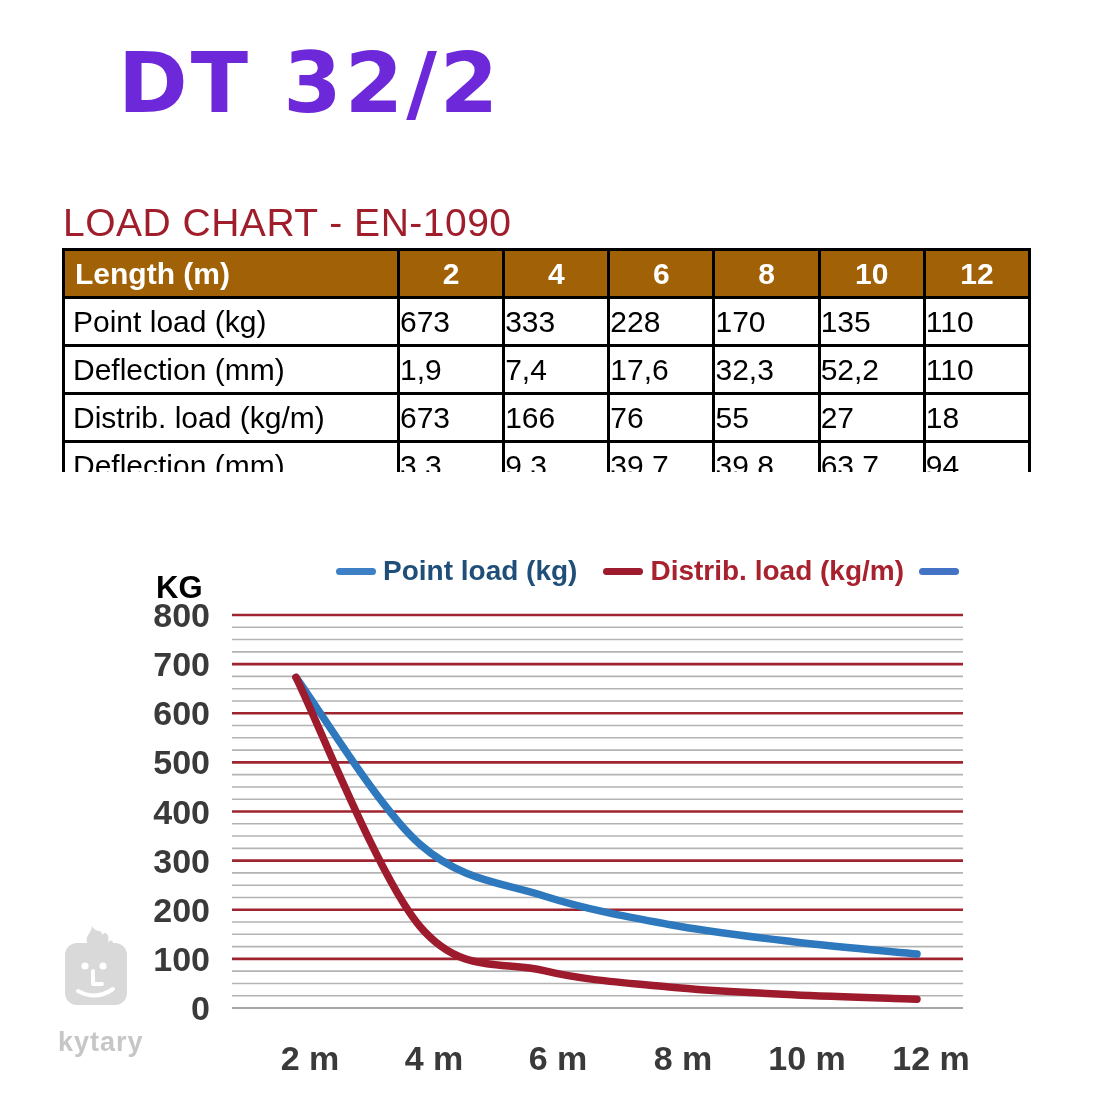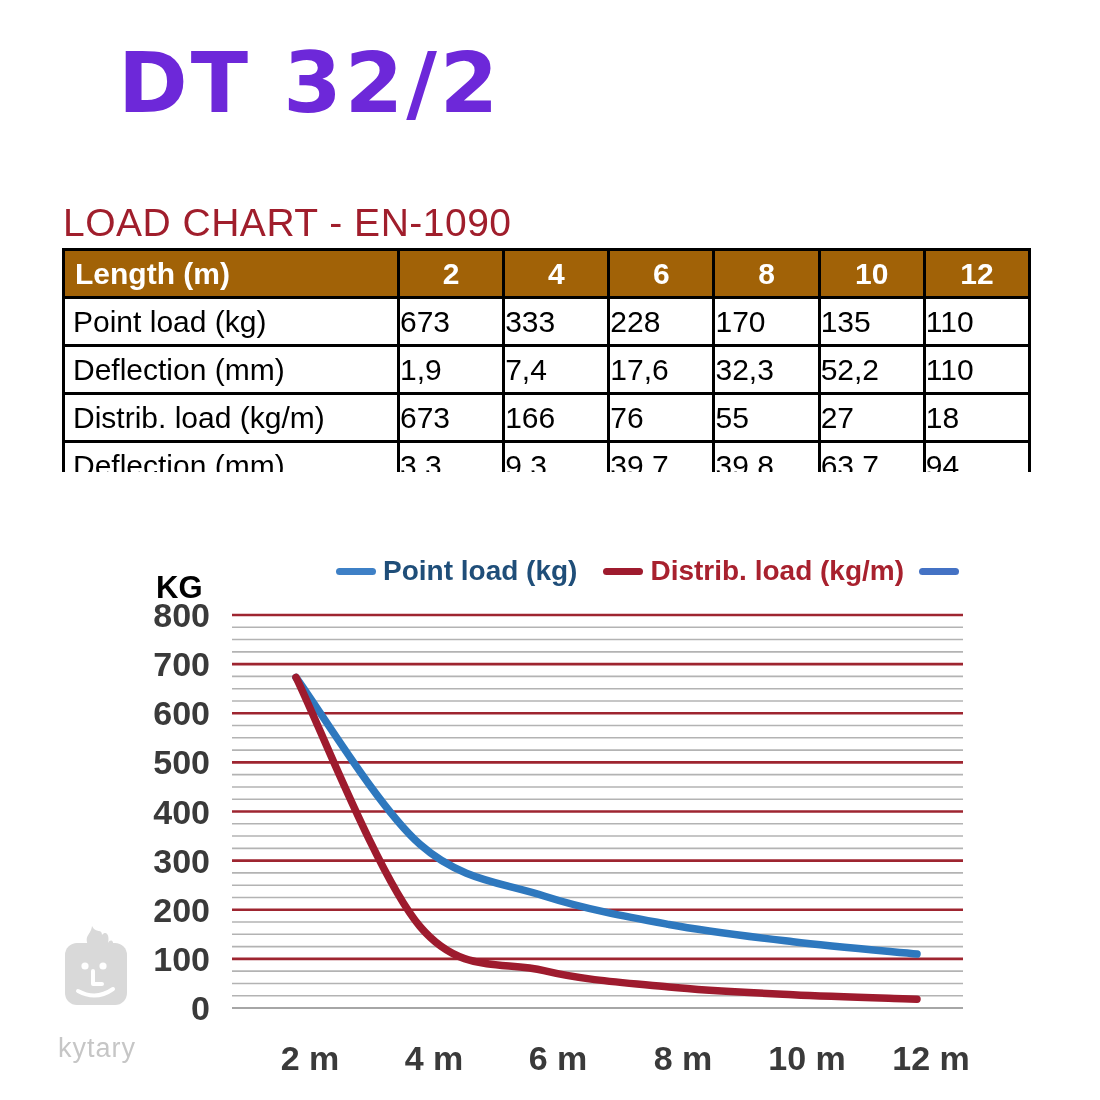--- a/index.html
+++ b/index.html
@@ -30,22 +30,22 @@
     position:absolute;left:156px;top:554px;font-size:31px;font-weight:700;color:#000000;margin-top:16px;
   }
   .legend{position:absolute;left:336px;top:554px;height:34px;display:flex;align-items:center;}
   .legend-item{display:flex;align-items:center;}
   .legend-item:nth-child(1){margin-right:26px;}
   .legend-item:nth-child(2){margin-right:15px;}
   .legend-dash{width:40px;height:7px;border-radius:4px;margin-right:7px;flex:none;}
   .legend-label{font-size:28px;font-weight:700;white-space:nowrap;}
   .watermark{position:absolute;left:58px;top:923px;width:86px;}
   .watermark-text{
-    margin-top:14px;width:76px;
-    font-size:27px;color:#c6c6c6;letter-spacing:1px;font-weight:400;
+    margin-top:8px;width:76px;
+    font-size:27px;color:#c6c6c6;letter-spacing:1px;font-weight:700;
   }
 </style>
 </head>
 <body>
 
 <div class="stage">
 
   <svg id="chart-svg" viewBox="0 0 1100 1100">
       <line x1="232" y1="1008" x2="963" y2="1008" stroke="#A6A6A6" stroke-width="2"></line>
       <line x1="232" y1="995.71875" x2="963" y2="995.71875" stroke="#B3B3B3" stroke-width="1.6"></line>

